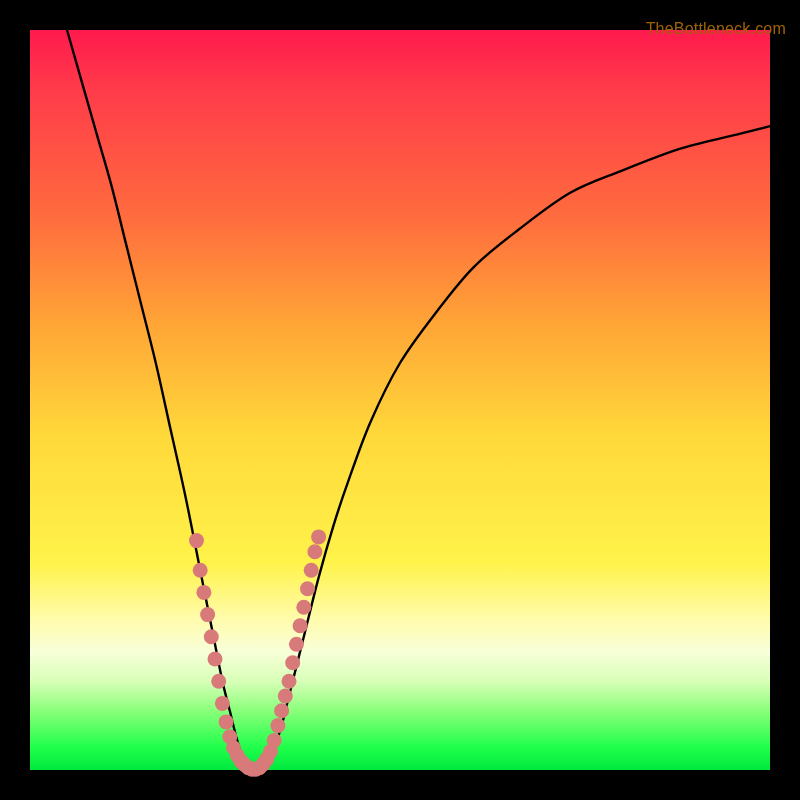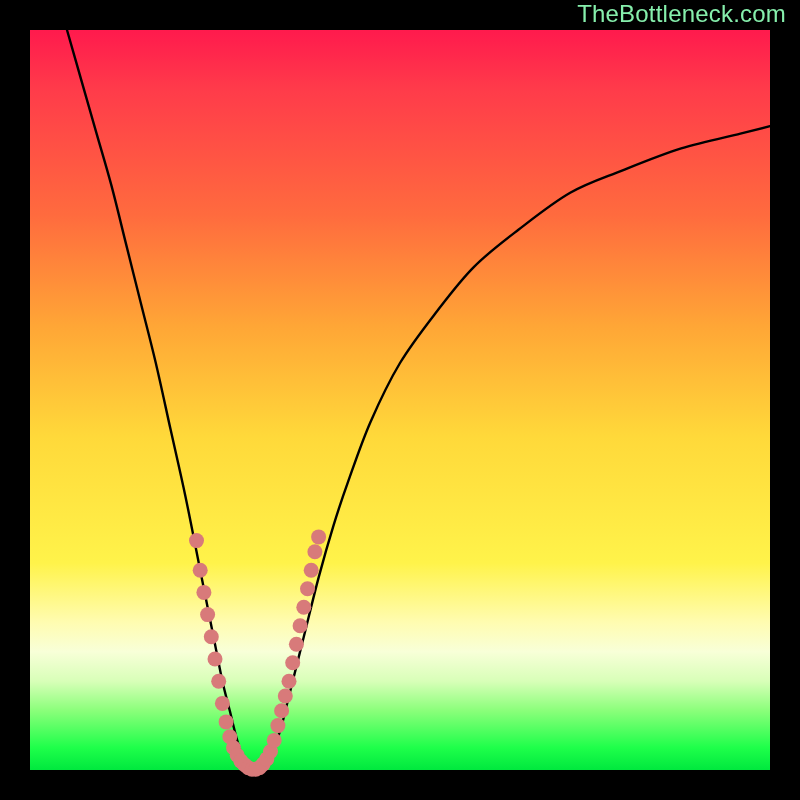--- a/index.html
+++ b/index.html
@@ -37,24 +37,24 @@
   .plot-svg {
     position: absolute;
     left: 30px;
     top: 30px;
     width: 740px;
     height: 740px;
     overflow: visible;
   }
   .watermark {
     position: absolute;
-    top: 0;
+    top: 20px;
     right: 14px;
-    color: #86efac;
-    font-size: 24px;
+    color: #a16207;
+    font-size: 16px;
     letter-spacing: 0.2px;
   }
 </style>
 </head>
 <body>
 
 <div class="frame"></div>
 
 <svg class="plot-svg" viewBox="0 0 740 740">
   <path id="curve-path" fill="none" stroke="#000" stroke-width="2.4" stroke-linecap="round" d="M 37 0 C 39.46666666666667 8.633333333333326, 46.866666666666674 34.53333333333329, 51.800000000000004 51.799999999999955 C 56.733333333333334 69.06666666666662, 61.66666666666666 86.33333333333336, 66.6 103.60000000000002 C 71.53333333333333 120.86666666666669, 76.46666666666667 136.89999999999998, 81.4 155.39999999999998 C 86.33333333333334 173.89999999999998, 91.26666666666667 194.86666666666667, 96.2 214.60000000000002 C 101.13333333333334 234.33333333333337, 106.06666666666666 254.0666666666667, 111 273.8 C 115.93333333333334 293.5333333333333, 120.86666666666667 312.0333333333333, 125.80000000000001 332.99999999999994 C 130.73333333333335 353.9666666666666, 135.66666666666666 377.4, 140.6 399.59999999999997 C 145.53333333333333 421.79999999999995, 150.46666666666667 442.76666666666665, 155.4 466.2 C 160.33333333333334 489.6333333333333, 166.50000000000003 521.7, 170.20000000000002 540.2 C 173.9 558.7, 175.13333333333333 564.8666666666667, 177.6 577.2 C 180.06666666666666 589.5333333333334, 182.53333333333333 601.8666666666667, 185 614.2 C 187.46666666666667 626.5333333333334, 189.93333333333334 640.1, 192.4 651.2 C 194.86666666666667 662.3000000000001, 197.33333333333334 670.9333333333333, 199.8 680.8 C 202.26666666666668 690.6666666666666, 204.73333333333335 701.7666666666667, 207.20000000000002 710.4 C 209.66666666666669 719.0333333333333, 212.13333333333333 727.6666666666667, 214.6 732.6 C 217.06666666666666 737.5333333333333, 219.53333333333333 738.7666666666667, 222 740 C 224.46666666666667 741.2333333333333, 226.93333333333334 741.2333333333333, 229.4 740 C 231.86666666666667 738.7666666666667, 234.33333333333334 736.3000000000001, 236.8 732.6 C 239.26666666666668 728.9, 241.73333333333335 723.9666666666666, 244.20000000000002 717.8 C 246.66666666666669 711.6333333333333, 249.13333333333335 704.2333333333333, 251.60000000000002 695.6 C 254.0666666666667 686.9666666666667, 255.3 680.8, 259 666 C 262.7 651.2, 268.8666666666667 626.5333333333333, 273.8 606.8 C 278.73333333333335 587.0666666666666, 283.6666666666667 566.1, 288.6 547.6 C 293.53333333333336 529.1, 298.46666666666664 511.8333333333333, 303.4 495.79999999999995 C 308.3333333333333 479.7666666666666, 312.0333333333333 468.66666666666663, 318.2 451.4 C 324.3666666666667 434.1333333333333, 331.7666666666667 411.9333333333334, 340.40000000000003 392.20000000000005 C 349.03333333333336 372.4666666666667, 358.9 351.49999999999994, 370 332.99999999999994 C 381.1 314.49999999999994, 394.66666666666674 297.23333333333335, 407.00000000000006 281.2 C 419.33333333333337 265.16666666666663, 430.43333333333334 250.36666666666662, 444 236.79999999999995 C 457.56666666666666 223.2333333333333, 472.36666666666673 212.1333333333334, 488.40000000000003 199.80000000000007 C 504.43333333333334 187.46666666666673, 522.9333333333333 172.66666666666666, 540.1999999999999 162.79999999999995 C 557.4666666666666 152.93333333333325, 573.5 147.99999999999991, 592 140.5999999999999 C 610.5 133.1999999999999, 631.4666666666667 124.56666666666662, 651.2 118.39999999999998 C 670.9333333333334 112.23333333333333, 695.6 107.30000000000001, 710.4 103.60000000000002 C 725.1999999999999 99.90000000000003, 735.0666666666666 97.43333333333338, 740 96.20000000000005"></path>

